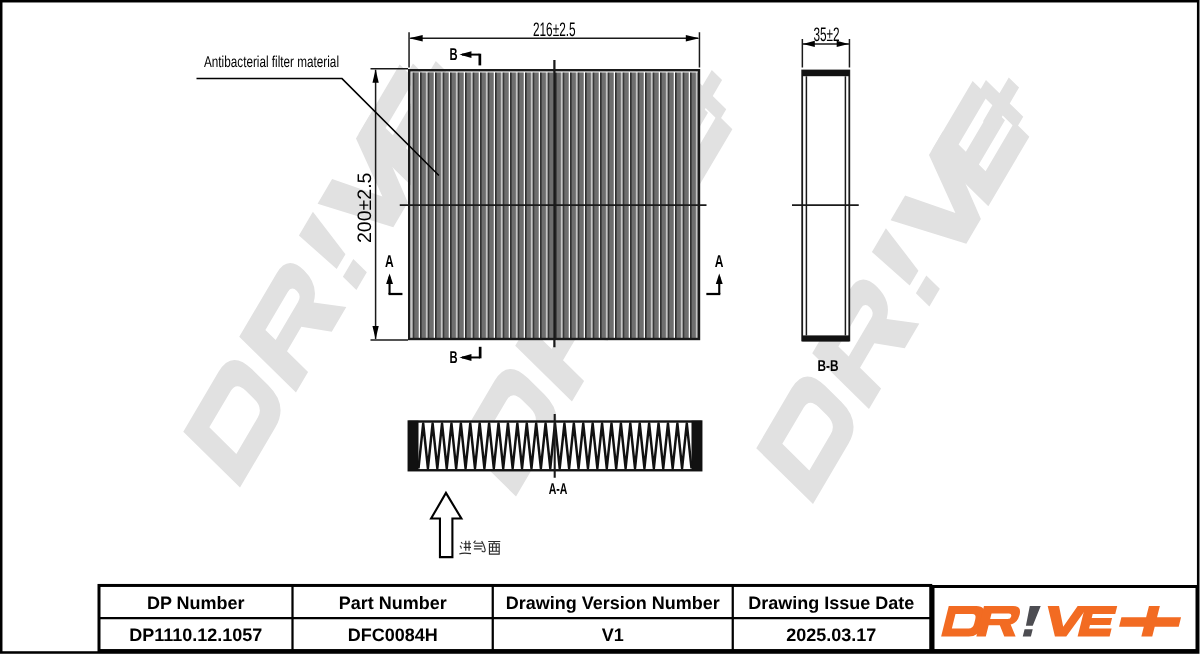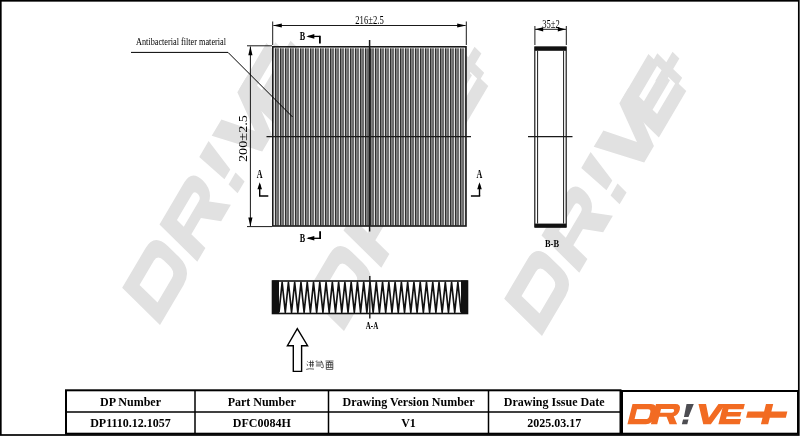--- a/index.html
+++ b/index.html
@@ -1,17 +1,17 @@
 <!DOCTYPE html>
 <html><head>
 <meta charset="utf-8">
 <style>
   html,body{margin:0;padding:0;background:#fff;}
   #page{position:relative;width:800px;height:436px;background:#f9a8d4;overflow:hidden;
-        font-family:Liberation Serif, serif;}
+        font-family:Liberation Sans, sans-serif;}
 </style>
 </head>
 <body>
 <div id="page">
 <svg width="800" height="436" viewBox="0 0 800 436" xmlns="http://www.w3.org/2000/svg">
 <defs>
 
   <pattern id="pleats" width="5" height="4" patternUnits="userSpaceOnUse">
     <rect width="5" height="4" fill="#ffffff"></rect>
     <rect x="0" width="1.2" height="4" fill="#2e2e2e"></rect>

